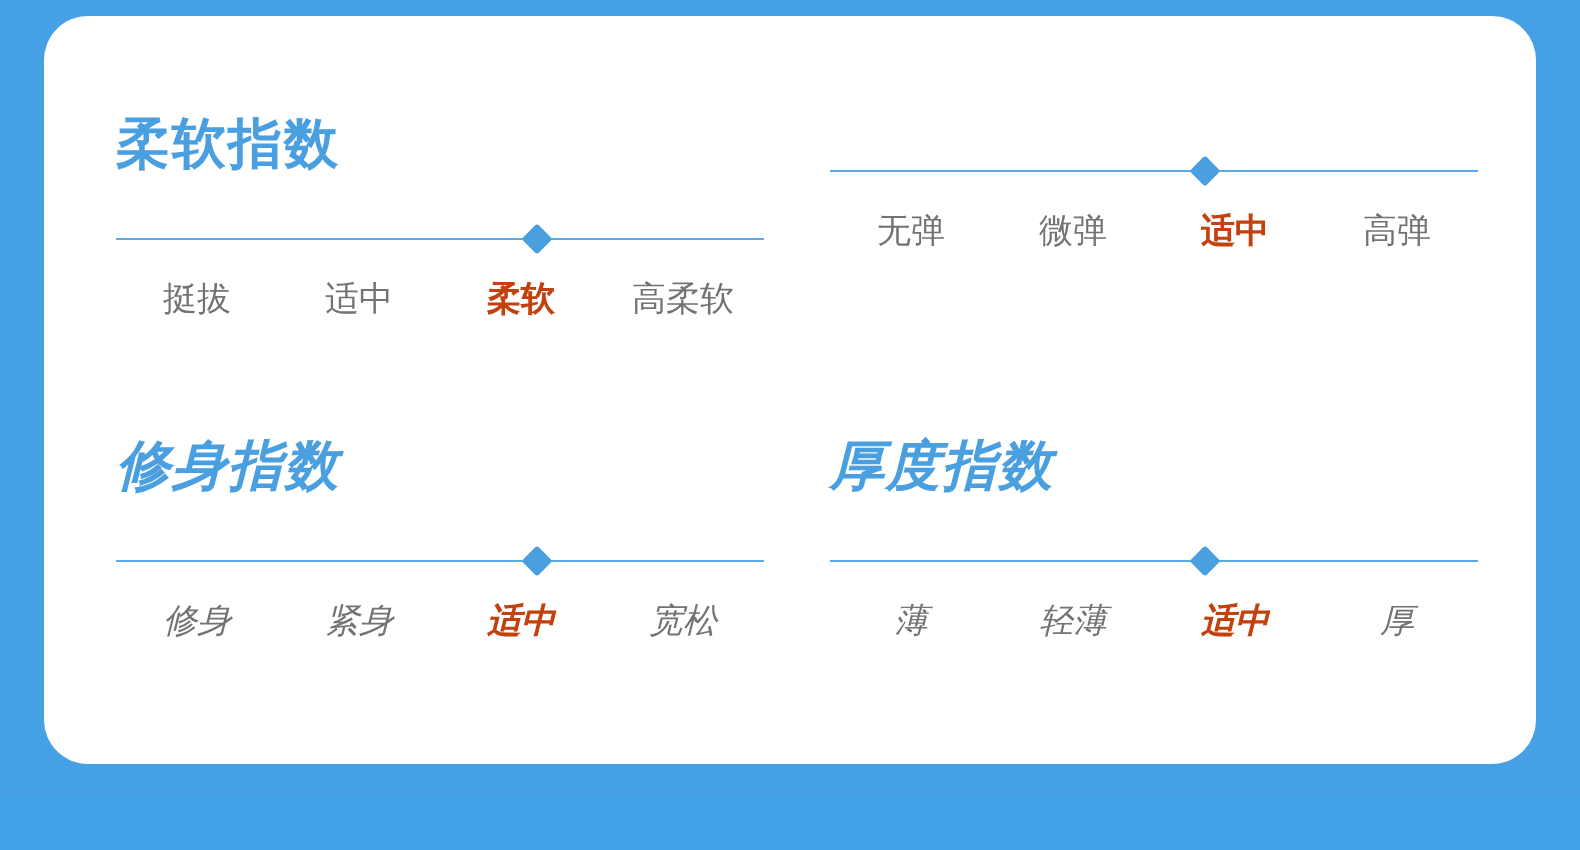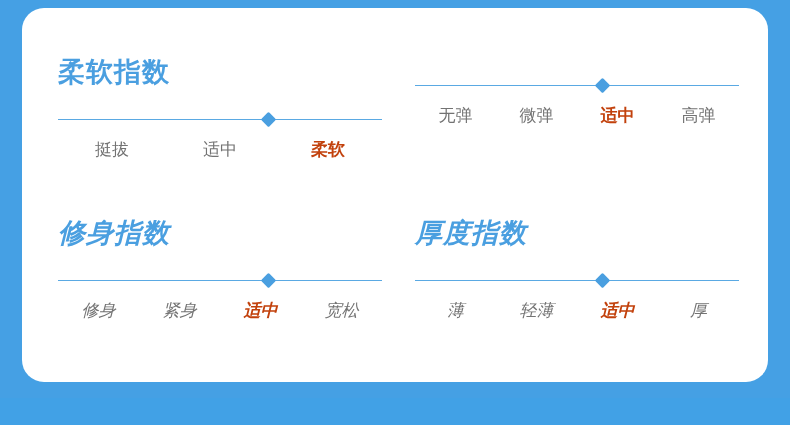--- a/index.html
+++ b/index.html
@@ -127,20 +127,21 @@
       <div class="index-block r0 c0">
         <div class="block-title">柔软指数</div>
         <div class="slider">
           <div class="slider-track"></div>
           <div class="slider-thumb" style="left:65%"></div>
         </div>
         <div class="scale">
           <div class="scale-label">挺拔</div>
           <div class="scale-label">适中</div>
           <div class="scale-label selected">柔软</div>
+          <div class="scale-label">高柔软</div>
         </div>
       </div>
 
       <div class="index-block r0 c1">
         <div class="slider">
           <div class="slider-track"></div>
           <div class="slider-thumb" style="left:58%"></div>
         </div>
         <div class="scale">
           <div class="scale-label">无弹</div>

